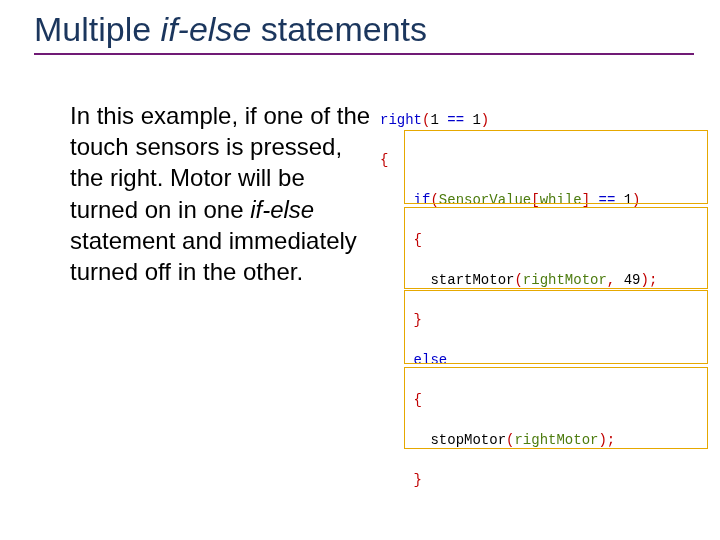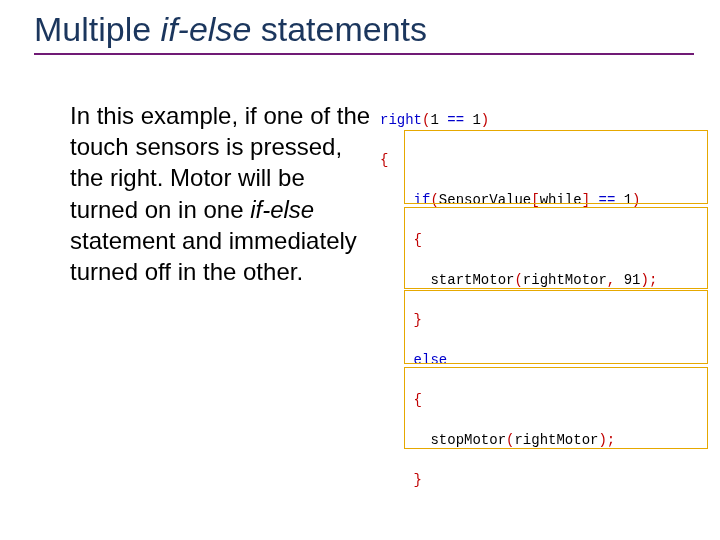--- a/index.html
+++ b/index.html
@@ -52,21 +52,21 @@
     font-family: "Courier New", Courier, monospace;
     font-size: 14px;
     line-height: 20px;
     white-space: pre;
     color: #000;
   }
   .code .kw    { color: #0000cc; }
   .code .punc  { color: #c00000; }
   .code .sym   { color: #0000cc; }
   .code .fn    { color: #000; font-family: Liberation Mono, monospace; }
-  .code .name  { color: #000000; }
+  .code .name  { color: #4d7c0f; }
   .code .line  { display: block; height: 20px; }
   .hl-if1, .hl-else1, .hl-if2, .hl-else2 {
     position: absolute;
     left: 404px;
     width: 304px;
     border: 1px solid #e6a800;
     pointer-events: none;
     box-sizing: border-box;
   }
   .hl-if1   { top: 130px;  height: 74px; }
@@ -86,21 +86,21 @@
   <div class="body-text">
     <span>In this example, if one of the touch sensors is pressed, the right. Motor will be turned on in one </span><span class="i">if-else</span><span> statement and immediately turned off in the other.</span>
   </div>
 
   <div class="code-box">
     <div class="code">
 <span class="line"><span class="kw">right</span><span class="punc">(</span><span>1 </span><span class="sym">==</span><span> 1</span><span class="punc">)</span></span>
 <span class="line"><span class="punc">{</span></span>
 <span class="line"><span>    </span><span class="kw">if</span><span class="punc">(</span><span class="name">SensorValue</span><span class="punc">[</span><span class="name">while</span><span class="punc">]</span><span> </span><span class="sym">==</span><span> 1</span><span class="punc">)</span></span>
 <span class="line"><span class="punc">    {</span></span>
-<span class="line"><span>      </span><span class="fn">startMotor</span><span class="punc">(</span><span class="name">rightMotor</span><span class="punc">,</span><span> 91</span><span class="punc">);</span></span>
+<span class="line"><span>      </span><span class="fn">startMotor</span><span class="punc">(</span><span class="name">rightMotor</span><span class="punc">,</span><span> 49</span><span class="punc">);</span></span>
 <span class="line"><span class="punc">    }</span></span>
 <span class="line"><span>    </span><span class="kw">else</span></span>
 <span class="line"><span class="punc">    {</span></span>
 <span class="line"><span>      </span><span class="fn">stopMotor</span><span class="punc">(</span><span class="name">rightMotor</span><span class="punc">);</span></span>
 <span class="line"><span class="punc">    }</span></span>
 <span class="line"><span> </span></span>
 
 
 
 

